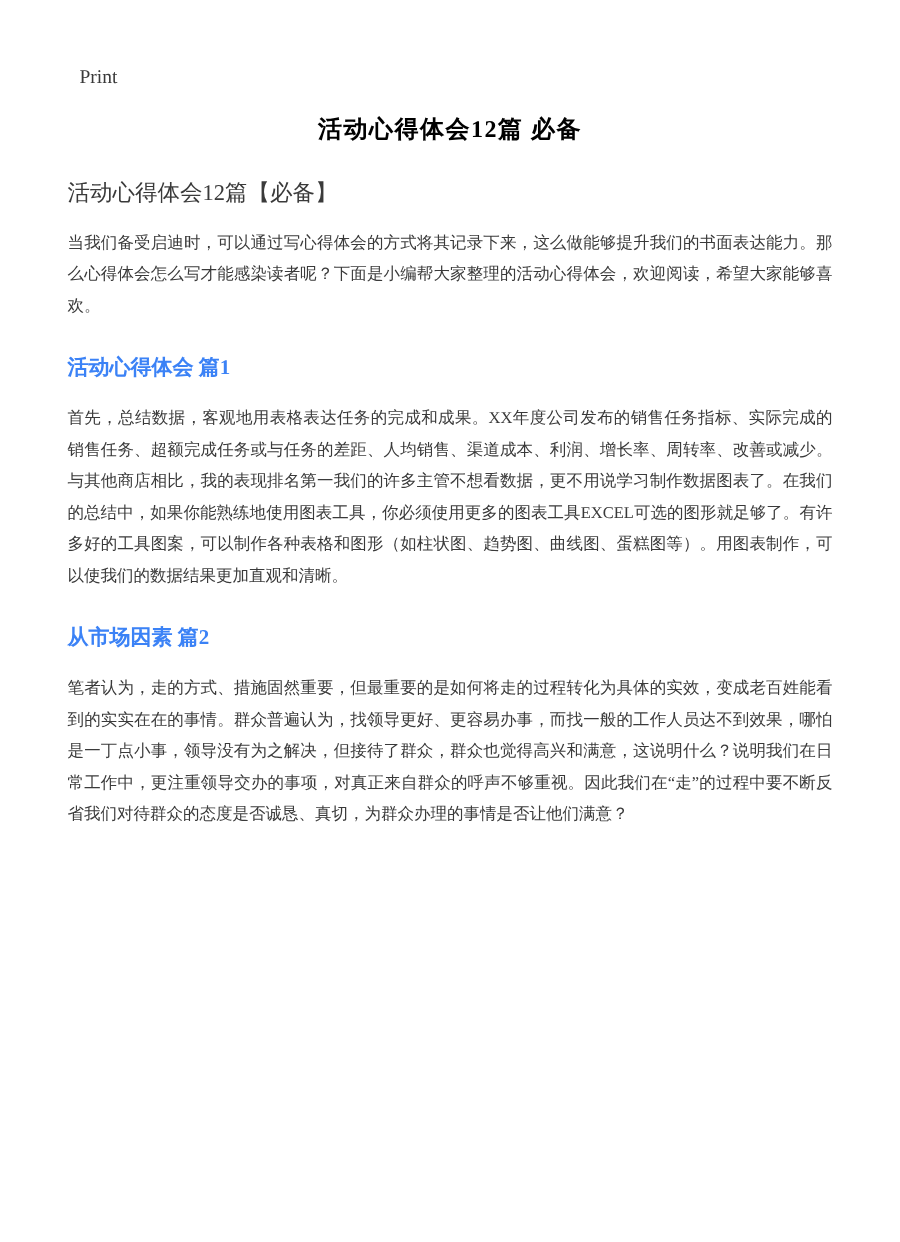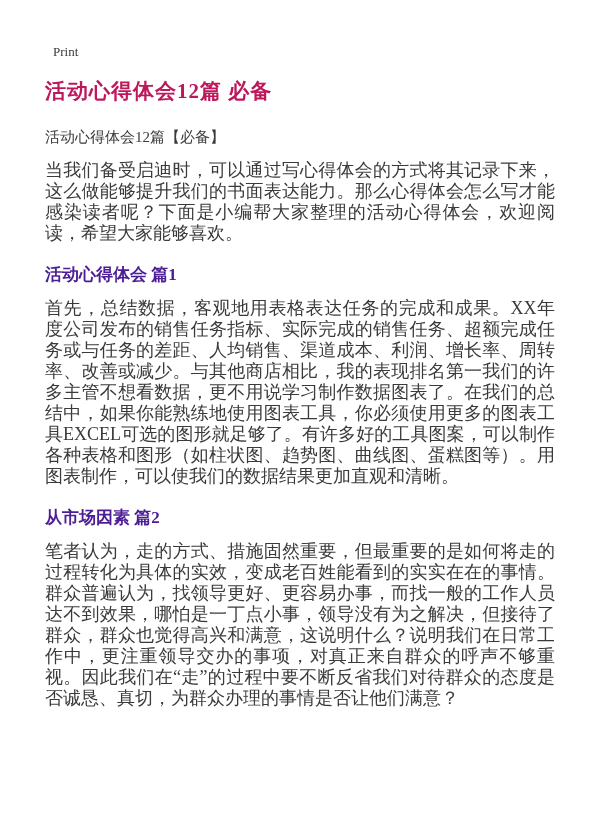--- a/index.html
+++ b/index.html
@@ -20,45 +20,45 @@
   }
   .print-link {
     font-size: 13px;
     line-height: 15px;
     color: #3a3a3a;
     margin: 0 0 4px 8px;
     display: inline-block;
     cursor: pointer;
   }
   .doc-title {
-    font-size: 21px;
+    font-size: 16px;
     font-weight: bold;
-    text-align: left;
-    color: #be185d;
+    text-align: center;
+    color: #000000;
     margin: 14px 0 22px 0;
     letter-spacing: 1px;
   }
   .subtitle {
     font-size: 15px;
     line-height: 21px;
     margin: 15px 0 12px 0;
     font-weight: normal;
   }
   .para {
-    font-size: 18px;
+    font-size: 11px;
     line-height: 21px;
     margin: 0 0 15px 0;
     text-align: justify;
     word-break: break-all;
   }
   .sec-heading {
-    font-size: 17px;
+    font-size: 14px;
     line-height: 21px;
     font-weight: bold;
-    color: #4c1d95;
+    color: #3b82f6;
     margin: 20px 0 13px 0;
   }
 </style>
 </head>
 <body>
 
 <div class="page">
   <span class="print-link">Print</span>
 
   <h1 class="doc-title">活动心得体会12篇 必备</h1>

